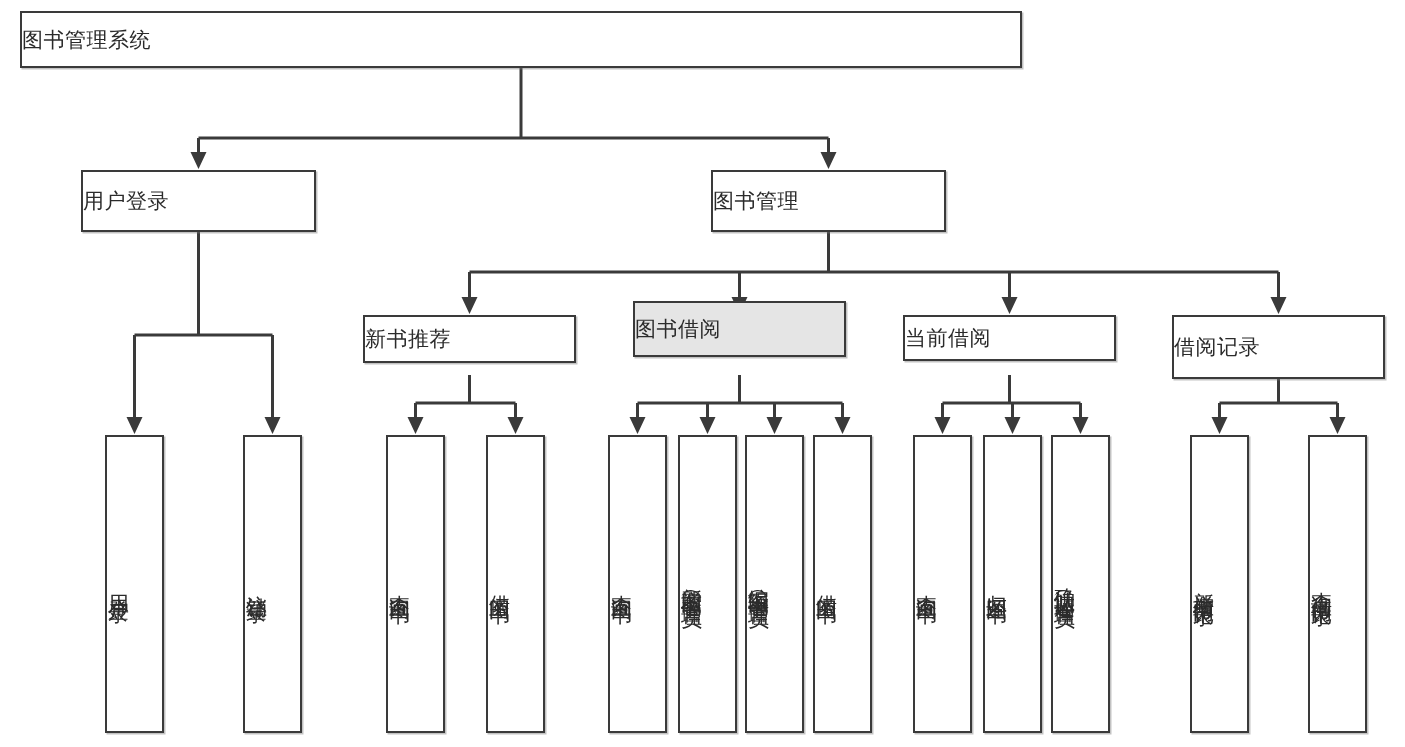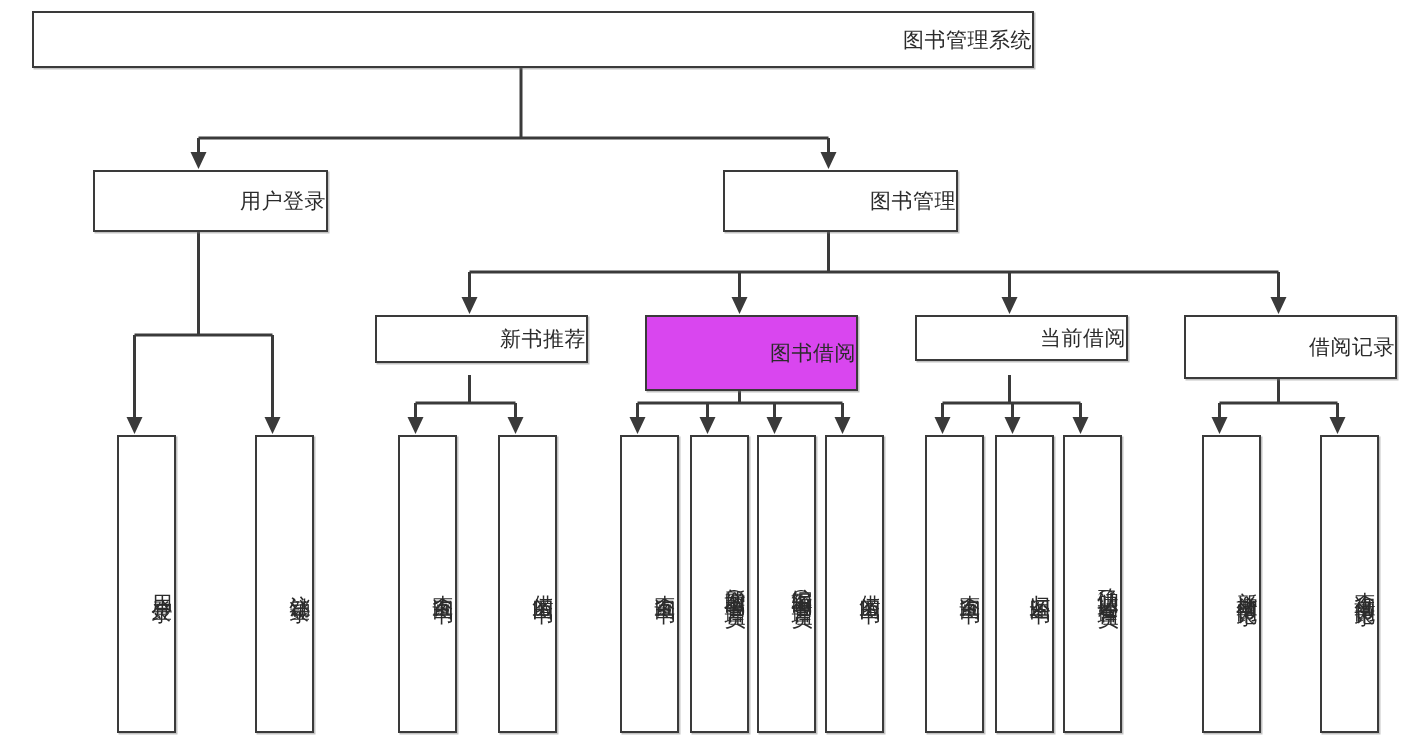--- a/index.html
+++ b/index.html
@@ -22,23 +22,22 @@
     height: 747px;
   }
   .node-box {
     position: absolute;
     box-sizing: border-box;
     background: #ffffff;
     border: 2.5px solid #3a3a3a;
     box-shadow: 1.5px 1.5px 0 0 rgba(120,120,120,0.45);
     display: flex;
     align-items: center;
-    justify-content: flex-end;
+    justify-content: flex-start;
     overflow: hidden;
-    margin-left: 12px;
   }
   .node-label {
     color: #2b2b2b;
     font-size: 21px;
     line-height: 1.12;
     letter-spacing: 0.5px;
     white-space: nowrap;
     text-align: center;
   }
   .node-box.vertical .node-label {
@@ -127,21 +126,21 @@
       </div>
       <div class="node-box" style="left: 81px; top: 170px; width: 235px; height: 62px; border-color: rgb(58, 58, 58); background: rgb(255, 255, 255);">
         <span class="node-label" style="color: rgb(43, 43, 43);">用户登录</span>
       </div>
       <div class="node-box" style="left: 711px; top: 170px; width: 235px; height: 62px; border-color: rgb(58, 58, 58); background: rgb(255, 255, 255);">
         <span class="node-label" style="color: rgb(43, 43, 43);">图书管理</span>
       </div>
       <div class="node-box" style="left: 363px; top: 315px; width: 213px; height: 48px; border-color: rgb(58, 58, 58); background: rgb(255, 255, 255);">
         <span class="node-label" style="color: rgb(43, 43, 43);">新书推荐</span>
       </div>
-      <div class="node-box" style="left: 633px; top: 315px; width: 213px; height: 76px; border-color: rgb(58, 58, 58); background: #d946ef;">
+      <div class="node-box" style="left: 633px; top: 301px; width: 213px; height: 56px; border-color: rgb(58, 58, 58); background: #e5e5e5;">
         <span class="node-label" style="color: rgb(43, 43, 43);">图书借阅</span>
       </div>
       <div class="node-box" style="left: 903px; top: 315px; width: 213px; height: 46px; border-color: rgb(58, 58, 58); background: rgb(255, 255, 255);">
         <span class="node-label" style="color: rgb(43, 43, 43);">当前借阅</span>
       </div>
       <div class="node-box" style="left: 1172px; top: 315px; width: 213px; height: 64px; border-color: rgb(58, 58, 58); background: rgb(255, 255, 255);">
         <span class="node-label" style="color: rgb(43, 43, 43);">借阅记录</span>
       </div>
       <div class="node-box vertical" style="left: 105px; top: 435px; width: 59px; height: 298px; border-color: rgb(58, 58, 58); background: rgb(255, 255, 255);">
         <span class="node-label" style="color: rgb(43, 43, 43);">用户登录</span>

